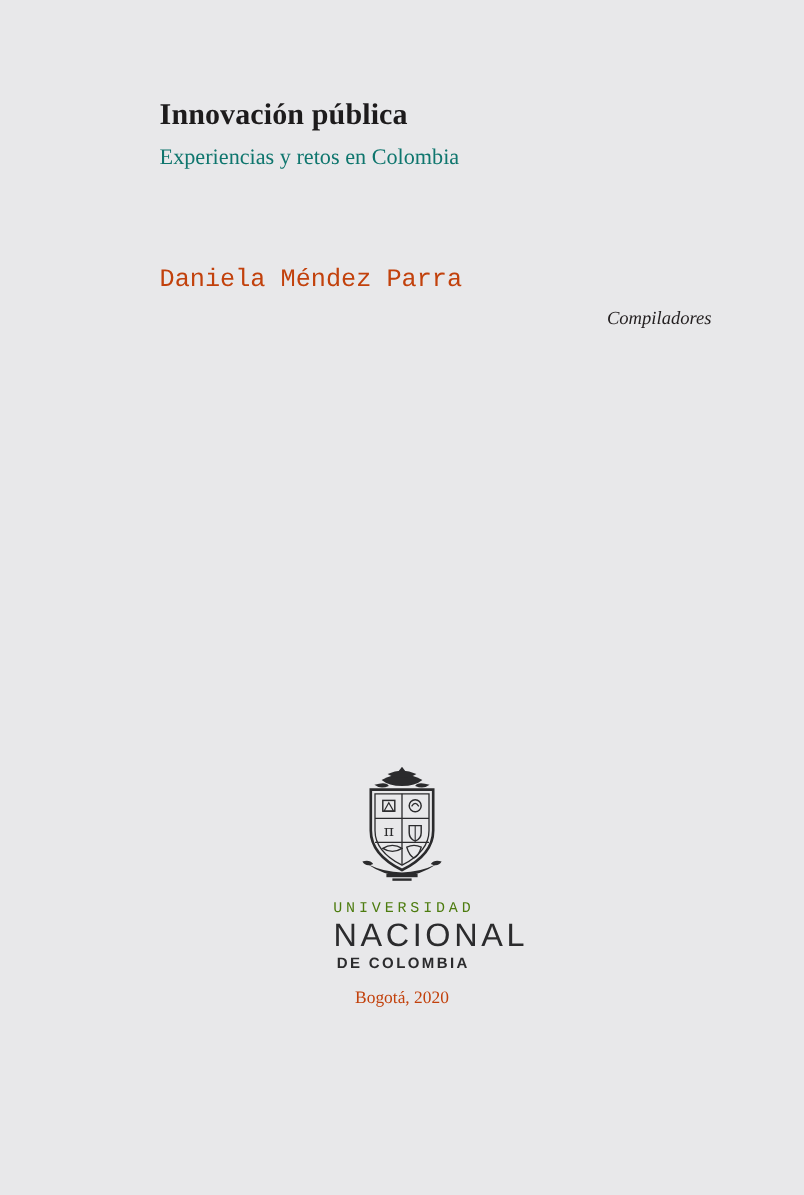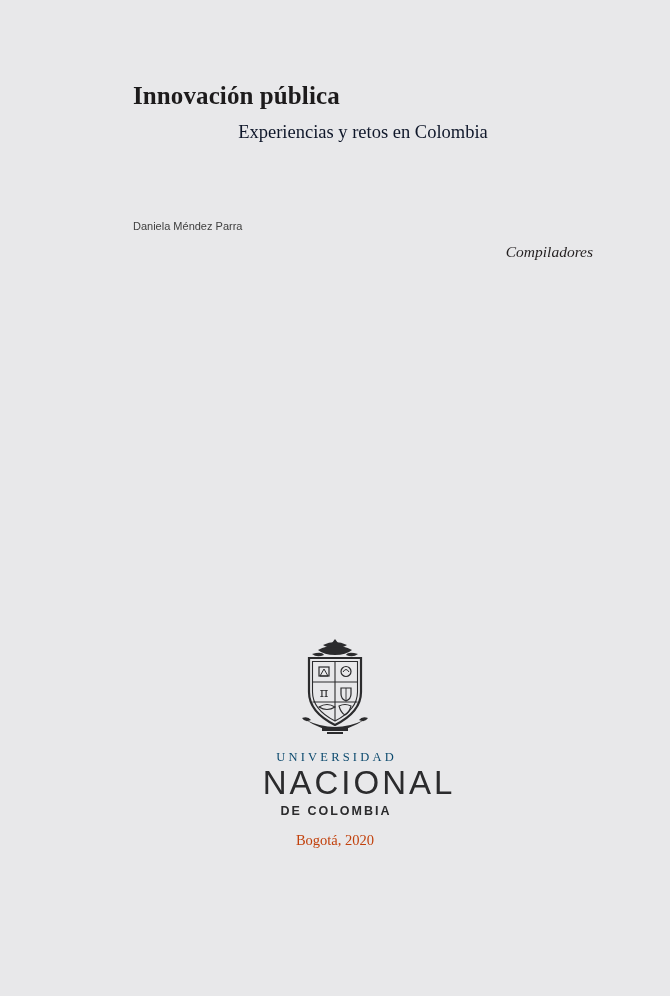--- a/index.html
+++ b/index.html
@@ -38,36 +38,35 @@
     margin: 0;
     color: #1d1b1c;
   }
 
   .book-subtitle {
     font-family: "Liberation Serif", serif;
     font-weight: normal;
     font-size: 18.5px;
     line-height: 1.2;
     margin: 10px 0 0 0;
-    color: #0f172a;
-    text-align: center;
+    color: #0f766e;
   }
 
   .authors-block {
     position: absolute;
     left: 133px;
     top: 219px;
     width: 460px;
   }
 
   .author-name {
-    font-family: Liberation Sans, sans-serif;
-    font-size: 11px;
+    font-family: Liberation Mono, monospace;
+    font-size: 21px;
     line-height: 1.42;
-    color: #404040;
+    color: #c2410c;
   }
 
   .author-role {
     font-family: "Liberation Serif", serif;
     font-size: 15.5px;
     font-style: italic;
     line-height: 1.42;
     margin-top: 6px;
     color: #231f20;
     text-align: right;
@@ -82,31 +81,31 @@
   }
 
   .crest {
     width: 86px;
     height: 106px;
     margin: 0 auto;
     display: block;
   }
 
   .pub-universidad {
-    font-family: Liberation Serif, serif;
+    font-family: Liberation Mono, monospace;
     font-size: 12.5px;
     letter-spacing: 3.2px;
-    color: #0c4a6e;
+    color: #4d7c0f;
     margin-top: 8px;
     text-indent: 3.2px;
   }
 
   .pub-nacional {
     font-family: "Liberation Sans", sans-serif;
-    font-size: 33px;
+    font-size: 27px;
     letter-spacing: 3.0px;
     font-weight: normal;
     color: #2b2b2d;
     line-height: 1.05;
     margin-top: 1px;
     text-indent: 3.0px;
     padding-left: 45px;
   }
 
   .pub-decolombia {

